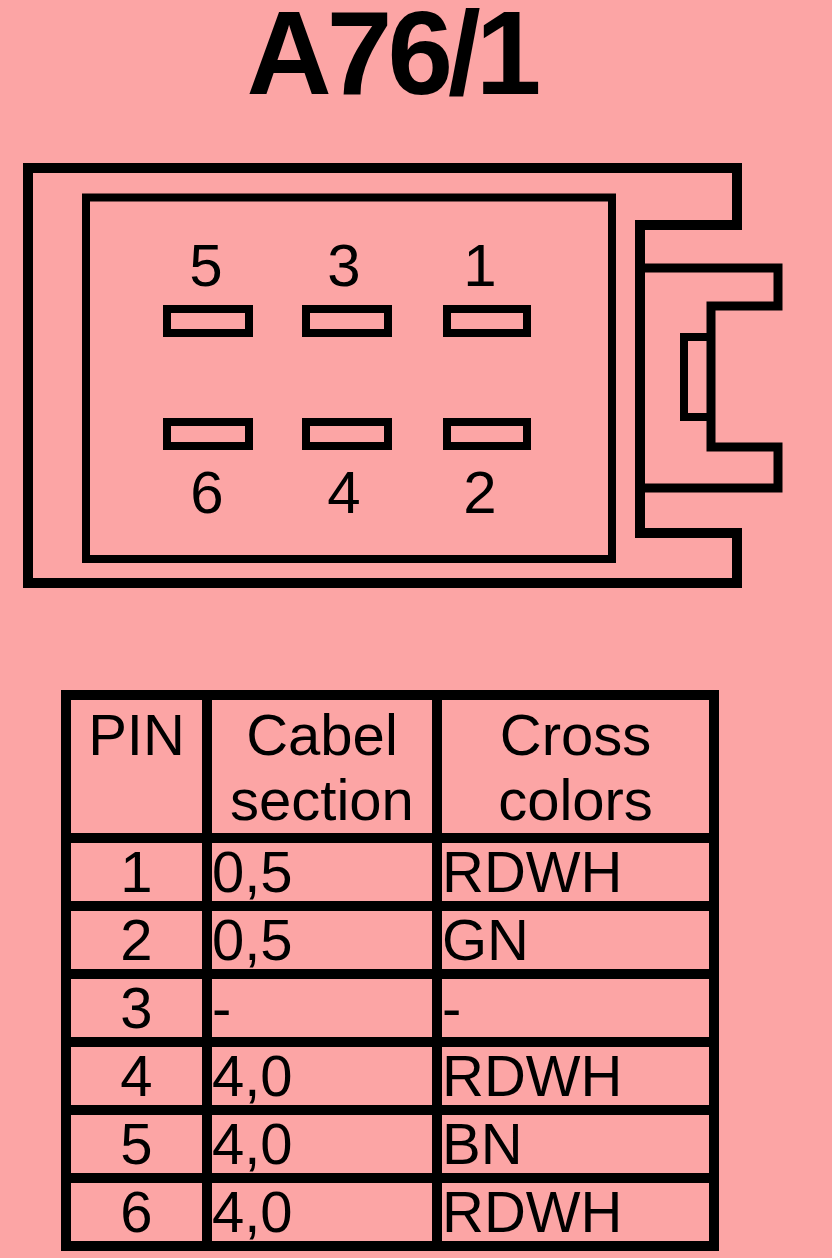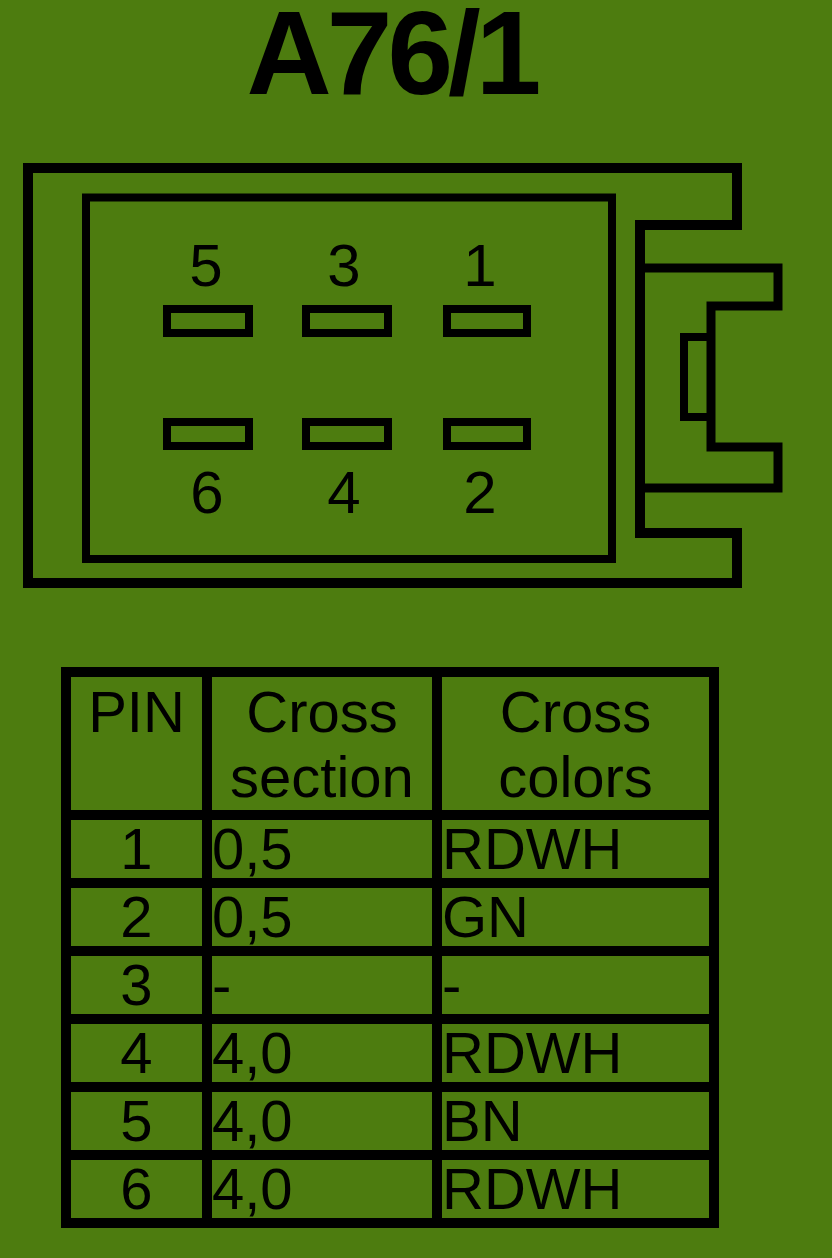--- a/index.html
+++ b/index.html
@@ -4,21 +4,21 @@
 <style>
   html, body {
     margin: 0;
     padding: 0;
     background: #ffffff;
   }
   #stage {
     position: relative;
     width: 832px;
     height: 1258px;
-    background: #4d7c0f;
+    background: #fca5a5;
     font-family: "Liberation Sans", "DejaVu Sans", sans-serif;
     color: #000000;
     overflow: hidden;
   }
   .title {
     position: absolute;
     left: 32px;
     top: -6px;
     width: 719px;
     text-align: center;
@@ -40,21 +40,21 @@
   svg.diagram text {
     font-family: "Liberation Sans", "DejaVu Sans", sans-serif;
     font-size: 60px;
     fill: #000000;
     text-anchor: middle;
     stroke: none;
   }
   table.pinout {
     position: absolute;
     left: 61px;
-    top: 667px;
+    top: 690px;
     width: 658px;
     border-collapse: collapse;
     table-layout: fixed;
     font-size: 58px;
     line-height: 1;
   }
   table.pinout th, table.pinout td {
     border: 10px solid #000000;
     overflow: hidden;
   }
@@ -109,21 +109,21 @@
 
   <table class="pinout">
     <colgroup>
       <col style="width:141px">
       <col style="width:230px">
       <col style="width:277px">
     </colgroup>
     <thead>
       <tr>
         <th>PIN</th>
-        <th>Cross section</th>
+        <th>Cabel section</th>
         <th>Cross colors</th>
       </tr>
     </thead>
     <tbody>
       <tr>
         <td class="c-pin">1</td>
         <td class="c-val">0,5</td>
         <td class="c-val">RDWH</td>
       </tr>
       <tr>

